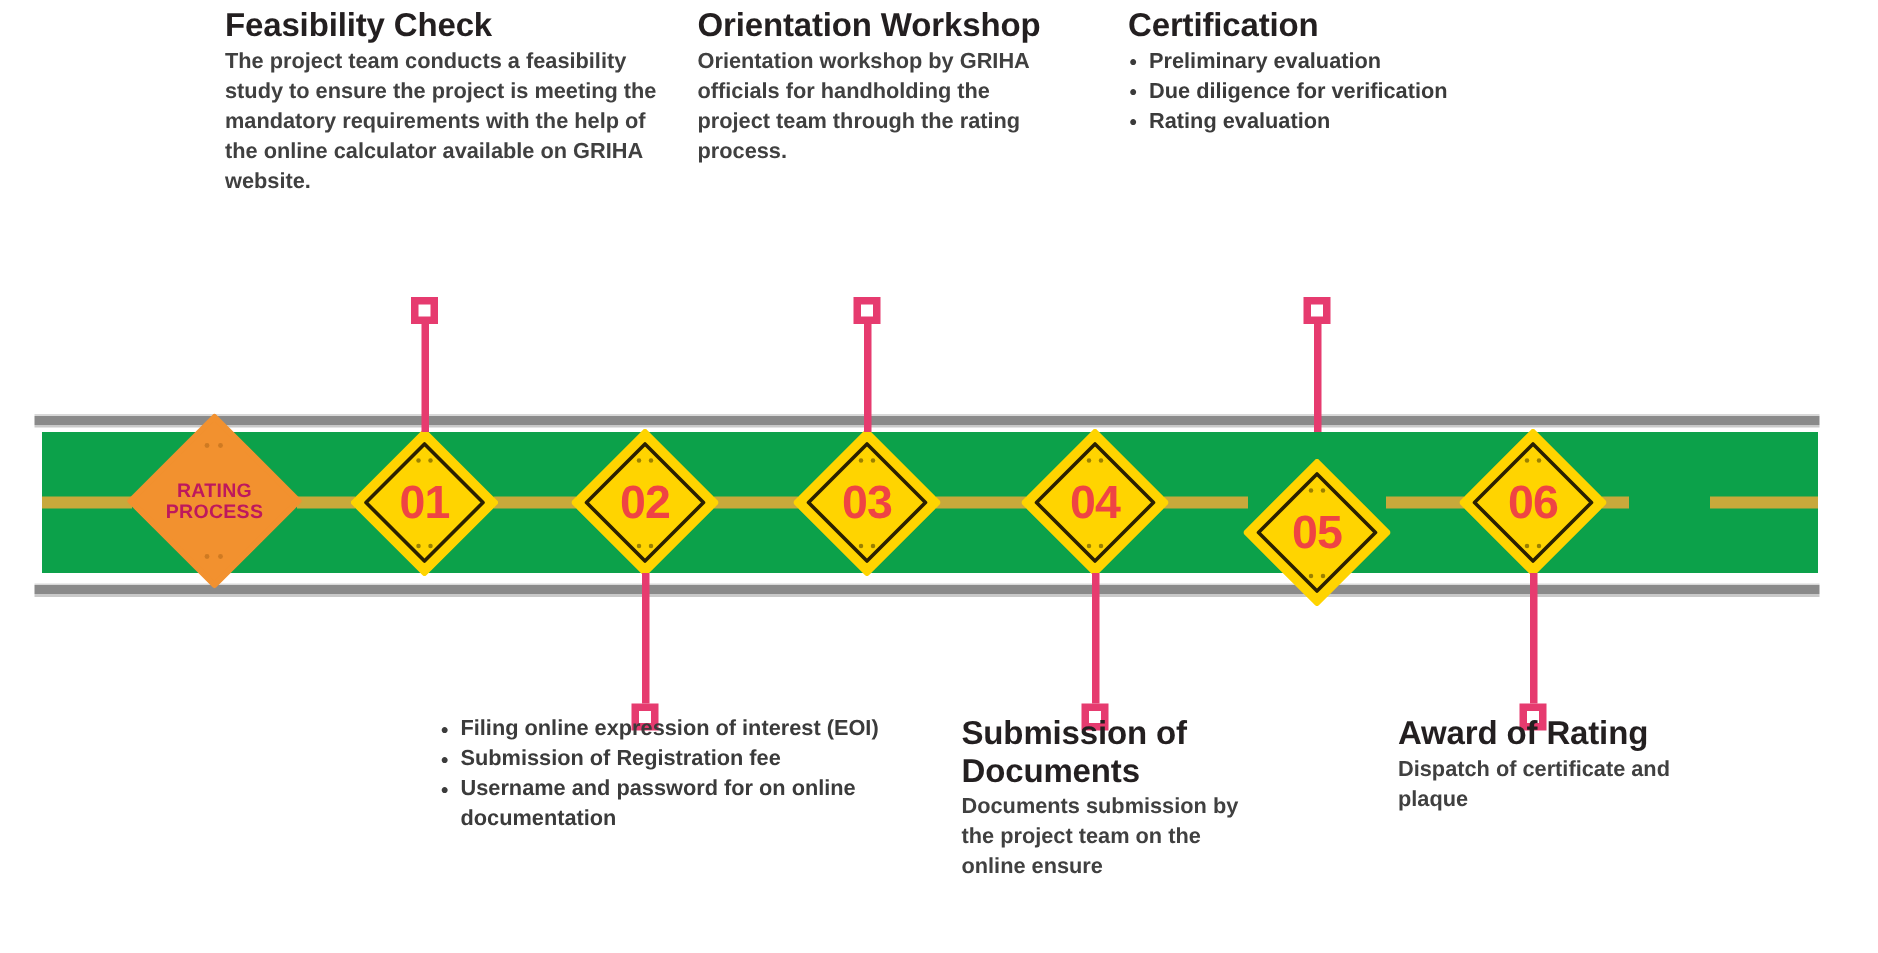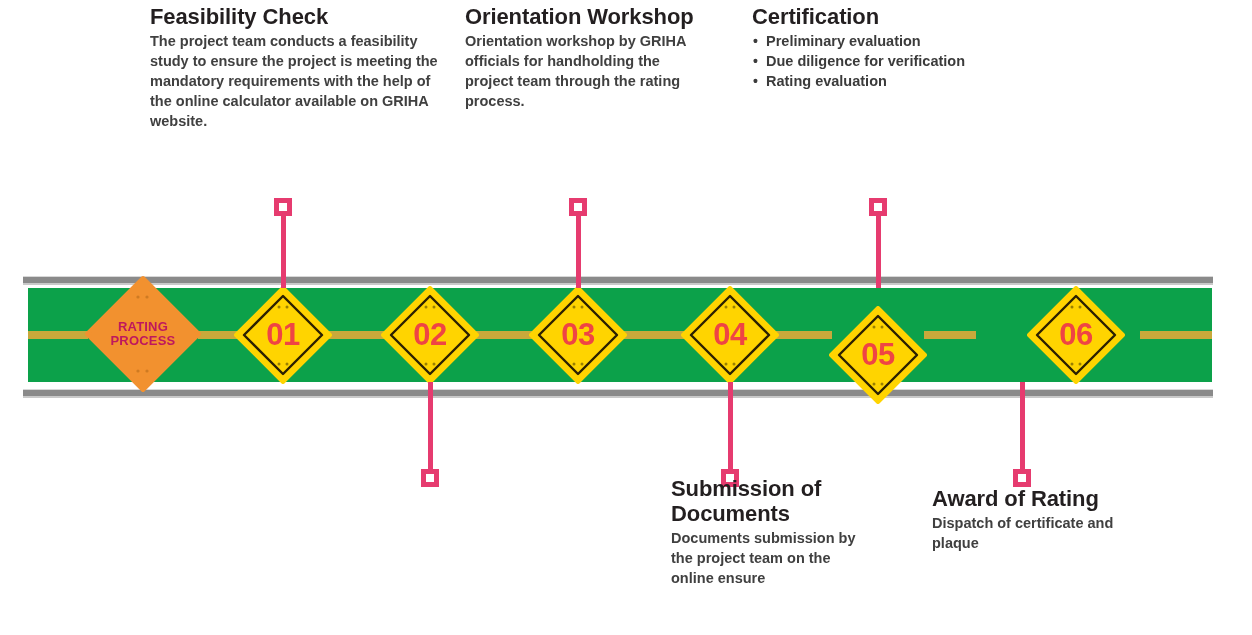--- a/index.html
+++ b/index.html
@@ -265,21 +265,21 @@
         <svg width="98" height="98" viewBox="0 0 98 98" aria-hidden="true">
           <path d="M49 2 L96 49 L49 96 L2 49 Z" fill="#FFD400" stroke="#FFD400" stroke-width="4" stroke-linejoin="round"></path>
           <path d="M49 10 L88 49 L49 88 L10 49 Z" fill="none" stroke="#2B2000" stroke-width="2.4" stroke-linejoin="round"></path>
           <circle cx="45" cy="21" r="1.5" fill="#9a8000"></circle>
           <circle cx="53" cy="21" r="1.5" fill="#9a8000"></circle>
           <circle cx="45" cy="78" r="1.5" fill="#9a8000"></circle>
           <circle cx="53" cy="78" r="1.5" fill="#9a8000"></circle>
         </svg>
         <div class="num">05</div>
       </div>
-      <div class="diamond" style="left: 1027px; text-decoration: underline;">
+      <div class="diamond" style="left: 973px; text-decoration: underline;">
         <svg width="98" height="98" viewBox="0 0 98 98" aria-hidden="true">
           <path d="M49 2 L96 49 L49 96 L2 49 Z" fill="#FFD400" stroke="#FFD400" stroke-width="4" stroke-linejoin="round"></path>
           <path d="M49 10 L88 49 L49 88 L10 49 Z" fill="none" stroke="#2B2000" stroke-width="2.4" stroke-linejoin="round"></path>
           <circle cx="45" cy="21" r="1.5" fill="#9a8000"></circle>
           <circle cx="53" cy="21" r="1.5" fill="#9a8000"></circle>
           <circle cx="45" cy="78" r="1.5" fill="#9a8000"></circle>
           <circle cx="53" cy="78" r="1.5" fill="#9a8000"></circle>
         </svg>
         <div class="num">06</div>
       </div>
@@ -325,25 +325,30 @@
   <div class="block" style="left:752px; top:4px; width:250px;">
     <h2>Certification</h2>
     <ul>
         <li>Preliminary evaluation</li>
         <li>Due diligence for verification</li>
         <li>Rating evaluation</li>
       </ul>
   </div>
 
   <div class="block" style="left:293px; top:476px; width:300px;">
-  </div>
-
-  <div class="block" style="left:641px; top:476px; width:190px;margin-left:30px;">
+    <ul>
+        <li>Filing online expression of interest (EOI)</li>
+        <li>Submission of Registration fee</li>
+        <li>Username and password for on online documentation</li>
+      </ul>
+  </div>
+
+  <div class="block" style="left:641px; top:476px; width:190px;">
     <h2>Submission of Documents</h2>
     <p>Documents submission by the project team on the online ensure</p>
   </div>
 
-  <div class="block" style="left:932px; top:486px; width:230px;">
+  <div class="block" style="left:932px; top:476px; width:230px;">
     <h2>Award of Rating</h2>
     <p>Dispatch of certificate and plaque</p>
   </div>
 
 </div>
 
 </body></html>

